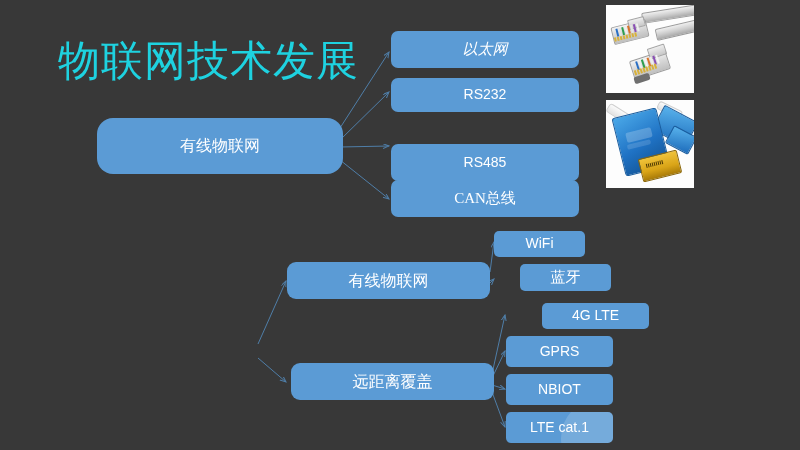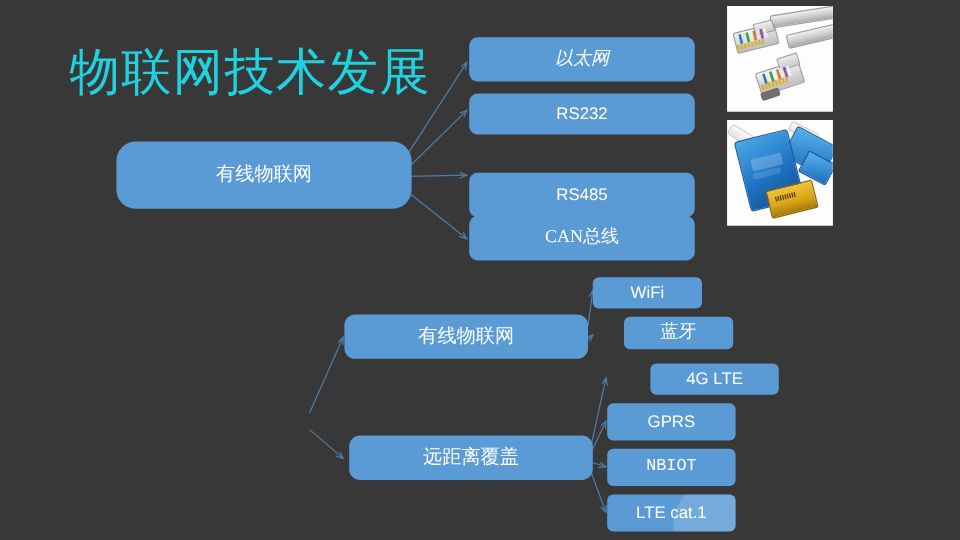--- a/index.html
+++ b/index.html
@@ -214,21 +214,21 @@
   <div class="node small-r" style="left:494px; top:231px; width:91px; height:26px;">WiFi</div>
 
   <div class="node cjk small-r" style="left:484px; top:264px; width:91px; height:27px;margin-left:36px;">蓝牙</div>
 
   <div class="node cjk big" style="left:291px; top:363px; width:203px; height:37px;">远距离覆盖</div>
 
   <div class="node small-r" style="left:506px; top:303px; width:107px; height:26px;margin-left:36px;">4G LTE</div>
 
   <div class="node small-r" style="left:506px; top:336px; width:107px; height:31px;">GPRS</div>
 
-  <div class="node small-r" style="left:506px; top:374px; width:107px; height:31px;font-family:Liberation Mono, monospace;">NBIOT</div>
+  <div class="node small-r" style="left:506px; top:374px; width:107px; height:31px;">NBIOT</div>
 
   <div class="node small-r" style="left:506px; top:412px; width:107px; height:31px;">
     <span>LTE cat.1</span>
     <span class="sheen"></span>
   </div>
 
   <div class="photo" style="left:606px; top:5px; width:88px; height:88px;">
     <div class="frame"></div>
 
     <div class="grey-jacket" style="left:36px; top:8px; width:56px; height:9px; transform:rotate(-9deg); transform-origin:left center; border-radius:2px;"></div>

